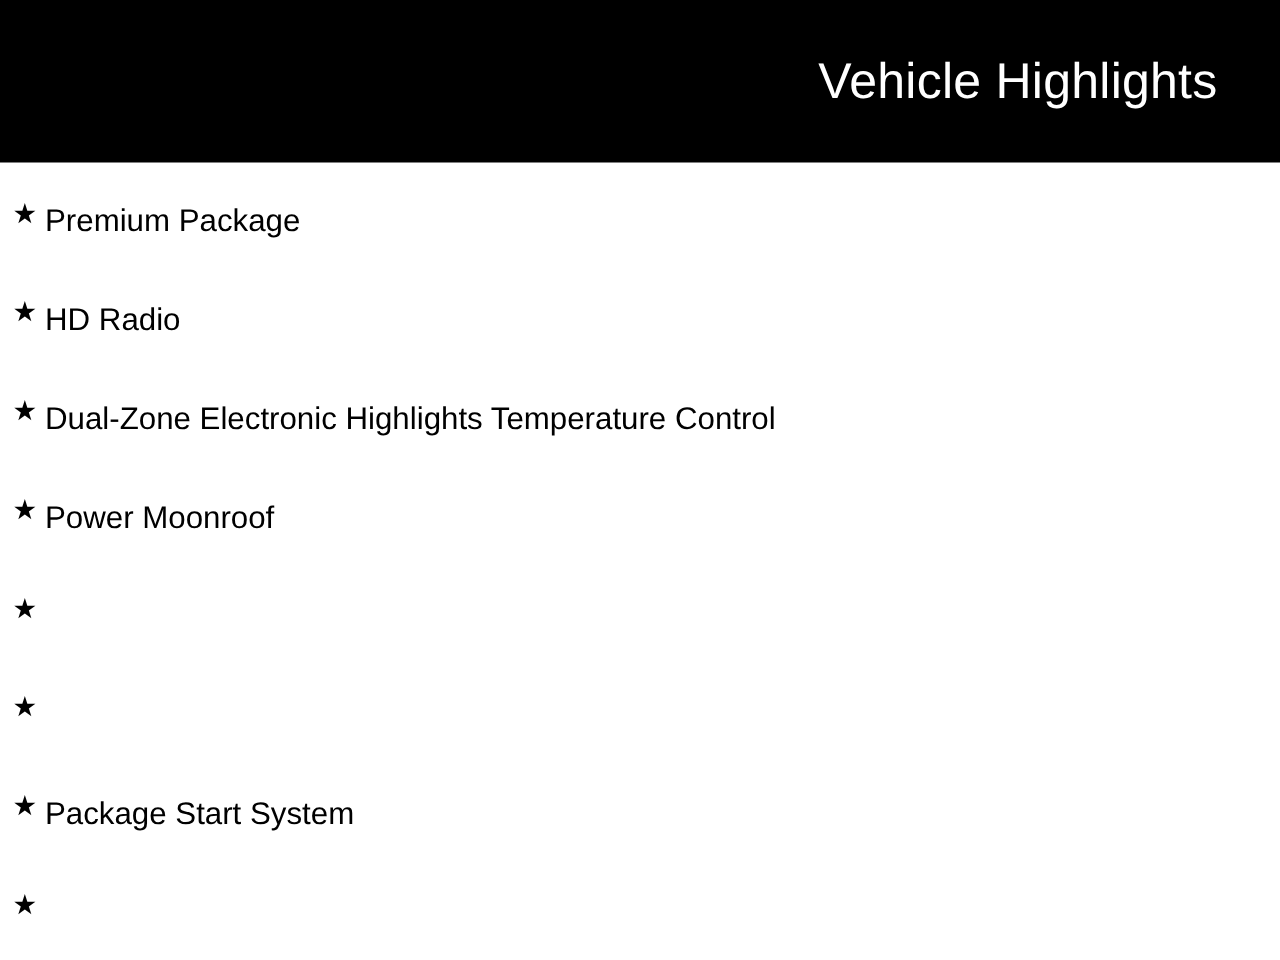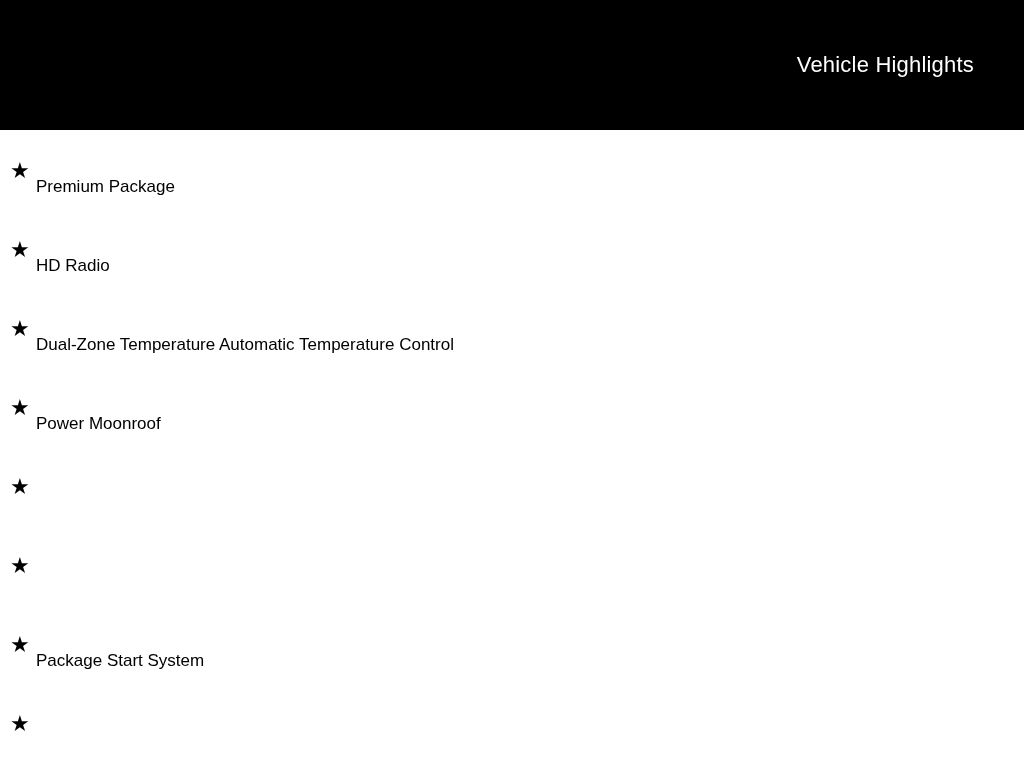--- a/index.html
+++ b/index.html
@@ -24,21 +24,21 @@
     height: 130px;
     background: #000000;
     display: flex;
     align-items: center;
     justify-content: flex-end;
     box-sizing: border-box;
     padding-right: 50px;
   }
   .header-title {
     color: #ffffff;
-    font-size: 22px;
+    font-size: 40px;
     font-weight: 400;
     letter-spacing: 0.2px;
     line-height: 1;
   }
   .highlights-list {
     list-style: none;
     margin: 0;
     padding: 0;
     padding-top: 22px;
   }
@@ -53,25 +53,25 @@
     flex: 0 0 auto;
     width: 26px;
     font-size: 22px;
     line-height: 30px;
     color: #000000;
     text-align: left;
     margin-top: 4px;
   }
   .highlight-label {
     flex: 1 1 auto;
-    font-size: 17px;
+    font-size: 25px;
     color: #000000;
     line-height: 30px;
     white-space: nowrap;
-    margin-top: 20px;
+    margin-top: 10px;
   }
 </style>
 </head>
 <body>
 
 <div class="page">
 
   <div class="header-bar">
     <div class="header-title">Vehicle Highlights</div>
   </div>
@@ -83,21 +83,21 @@
       <span class="highlight-label">Premium Package</span>
     </li>
 
     <li class="highlight-item">
       <span class="star-icon">★</span>
       <span class="highlight-label">HD Radio</span>
     </li>
 
     <li class="highlight-item">
       <span class="star-icon">★</span>
-      <span class="highlight-label">Dual-Zone Temperature Automatic Temperature Control</span>
+      <span class="highlight-label">Dual-Zone Electronic Highlights Temperature Control</span>
     </li>
 
     <li class="highlight-item">
       <span class="star-icon">★</span>
       <span class="highlight-label">Power Moonroof</span>
     </li>
 
     <li class="highlight-item">
       <span class="star-icon">★</span>
     </li>

